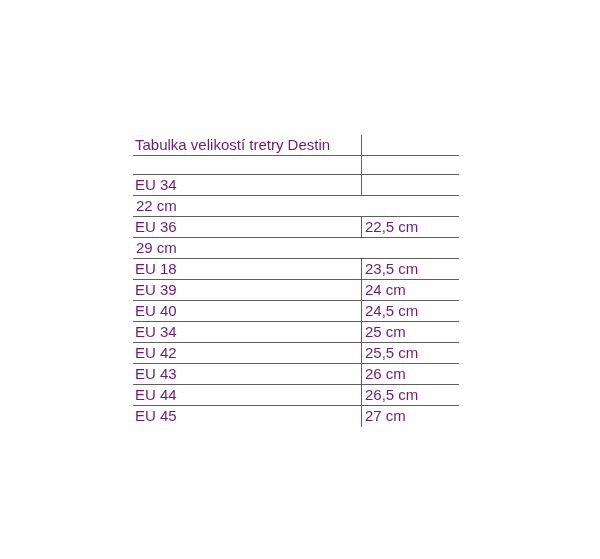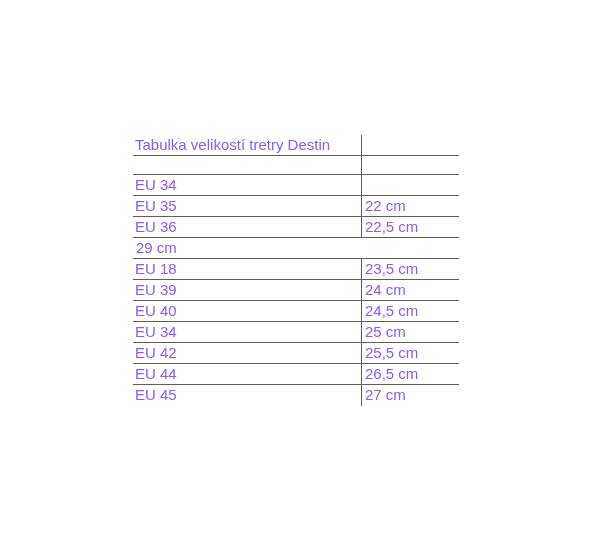--- a/index.html
+++ b/index.html
@@ -9,21 +9,21 @@
     background: #ffffff;
     font-family: "Liberation Sans", sans-serif;
     overflow: hidden;
     position: relative;
   }
   .size-table {
     position: absolute;
     left: 133px;
     top: 135px;
     width: 326px;
-    color: #8b5cf6;
+    color: #701a75;
     font-size: 15px;
   }
   .trow {
     display: flex;
     height: 21px;
     line-height: 20px;
     border-bottom: 1px solid #5e5e5e;
     white-space: nowrap;
   }
   .trow .c1 {
@@ -53,21 +53,20 @@
 
   <div class="trow spacer-row">
     <div class="c1"></div>
     <div class="c2"></div>
   </div>
 
   <div class="trow">
     <div class="c1">EU 34</div>
   </div>
   <div class="trow">
-    <div class="c1">EU 35</div>
     <div class="c2">22 cm</div>
   </div>
   <div class="trow">
     <div class="c1">EU 36</div>
     <div class="c2">22,5 cm</div>
   </div>
   <div class="trow">
     <div class="c2">29 cm</div>
   </div>
   <div class="trow">
@@ -84,20 +83,24 @@
   </div>
   <div class="trow">
     <div class="c1">EU 34</div>
     <div class="c2">25 cm</div>
   </div>
   <div class="trow">
     <div class="c1">EU 42</div>
     <div class="c2">25,5 cm</div>
   </div>
   <div class="trow">
+    <div class="c1">EU 43</div>
+    <div class="c2">26 cm</div>
+  </div>
+  <div class="trow">
     <div class="c1">EU 44</div>
     <div class="c2">26,5 cm</div>
   </div>
   <div class="trow last">
     <div class="c1">EU 45</div>
     <div class="c2">27 cm</div>
   </div>
 
 </div>
 

